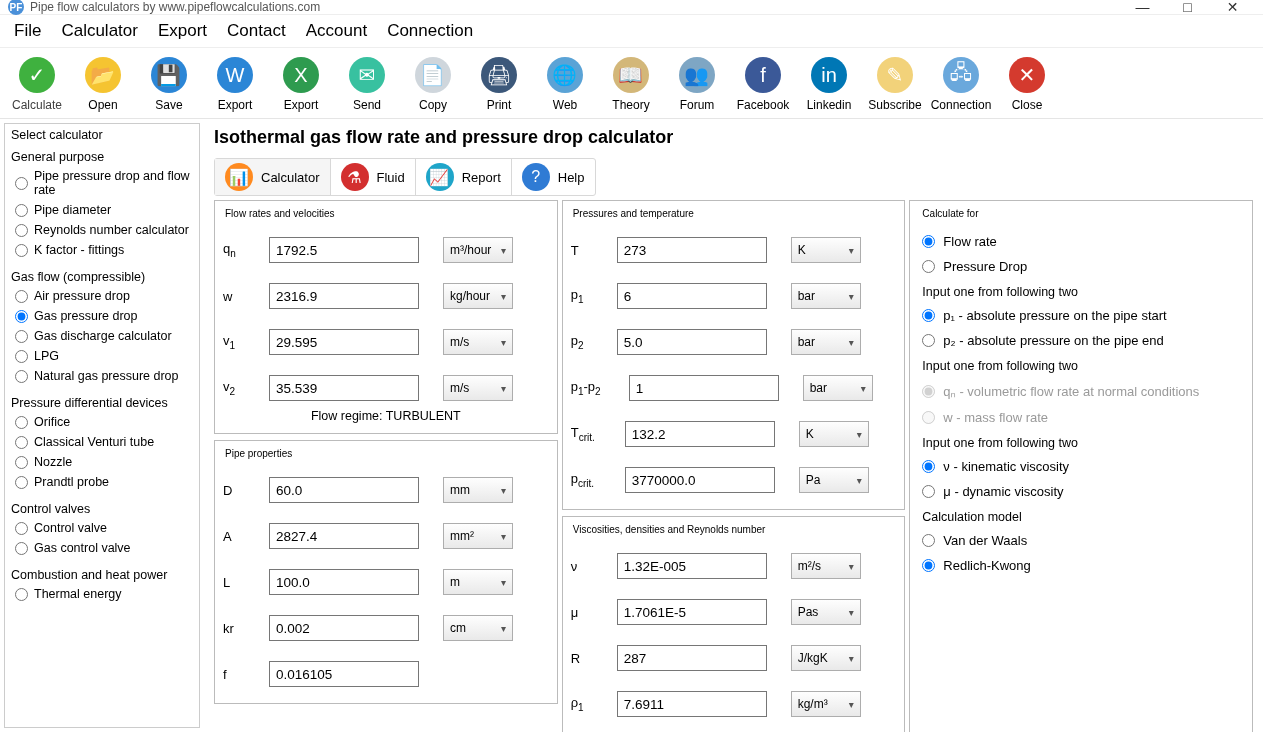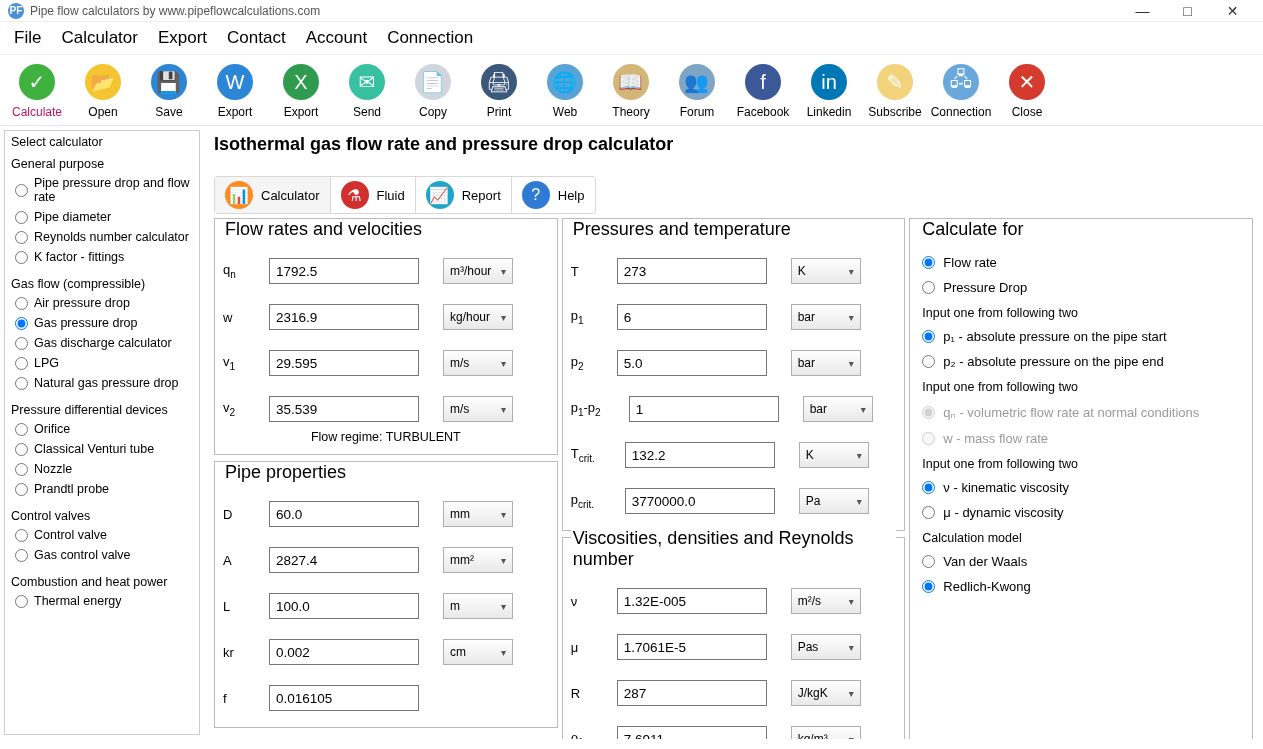--- a/index.html
+++ b/index.html
@@ -1,46 +1,46 @@
 <!DOCTYPE html>
 <html><head>
 <meta charset="utf-8">
 <style>
 * { box-sizing: border-box; margin: 0; padding: 0; }
 body { font-family: "Segoe UI", Tahoma, sans-serif; font-size: 13px; color: #000; background: #fff; overflow: hidden; }
-.titlebar { display: flex; align-items: center; height: 22px; padding: 0 8px; background: #fff; border-bottom: 1px solid #eee; }
+.titlebar { display: flex; align-items: center; height: 15px; padding: 0 8px; background: #fff; border-bottom: 1px solid #eee; }
 .titlebar-icon { width: 16px; height: 16px; border-radius: 50%; background: #4a90d9; color: #fff; font-weight: bold; font-size: 10px; display: flex; align-items: center; justify-content: center; margin-right: 6px; }
 .titlebar-title { flex: 1; color: #555; font-size: 12px; }
 .titlebar-btn { width: 45px; height: 29px; display: flex; align-items: center; justify-content: center; color: #333; font-size: 14px; }
 .menubar { display: flex; gap: 0; padding: 2px 4px; border-bottom: 1px solid #eee; }
 .menubar-item { padding: 4px 10px; font-size: 17px; cursor: default; }
 .toolbar { display: flex; gap: 0; padding: 8px 4px 6px 4px; border-bottom: 1px solid #e5e5e5; }
 .tool { display: flex; flex-direction: column; align-items: center; width: 66px; cursor: default; }
 .tool-icon { width: 38px; height: 38px; margin-bottom: 4px; display: flex; align-items: center; justify-content: center; }
 .tool-label { font-size: 12px; text-align: center; }
-.tool.primary .tool-label { color: #be185d; }
+.tool.primary .tool-label { color: #404040; }
 .ico-circle { border-radius: 50%; width: 36px; height: 36px; display: flex; align-items: center; justify-content: center; font-size: 20px; color: #fff; }
 .main { display: flex; height: calc(100vh - 30px - 26px - 80px); }
 .sidebar { width: 196px; border: 1px solid #ccc; margin: 4px; padding: 2px; font-size: 12.5px; }
 .sidebar-header { padding: 2px 4px 6px 4px; }
 .sidebar-group { margin-bottom: 8px; }
 .sidebar-group-title { padding: 2px 4px; }
 .sidebar-radio { display: flex; align-items: center; gap: 6px; padding: 3px 4px 3px 8px; }
 .sidebar-radio input { margin: 0; }
 .content { flex: 1; padding: 8px 10px 4px 10px; overflow: hidden; }
-.page-title { font-size: 18px; font-weight: bold; margin-bottom: 21px; }
+.page-title { font-size: 18px; font-weight: bold; margin-bottom: 10px; }
 .tabs { display: inline-flex; border: 1px solid #d8d8d8; border-radius: 3px; margin-bottom: 4px; }
 .tab { display: flex; align-items: center; gap: 8px; padding: 4px 10px; border-right: 1px solid #d8d8d8; font-size: 13px; }
 .tab:last-child { border-right: none; }
 .tab.active { background: #f5f5f5; }
 .tab-icon { width: 28px; height: 28px; border-radius: 50%; display: flex; align-items: center; justify-content: center; color: #fff; font-size: 16px; }
 .panels { display: flex; gap: 4px; }
 .col { flex: 1; }
 .fieldset { border: 1px solid #bbb; padding: 6px 8px 10px 8px; margin-bottom: 6px; background: #fff; }
-.fieldset > .legend { font-size: 18px; margin: -14px 0 8px 0; background: #fff; display: inline-block; padding: 0 2px; position: relative; top: -2px; }
+.fieldset > .legend { font-size: 10px; margin: -14px 0 8px 0; background: #fff; display: inline-block; padding: 0 2px; position: relative; top: -2px; }
 .row { display: flex; align-items: center; margin: 8px 0 20px 0; gap: 24px; }
 .row:last-child { margin-bottom: 6px; }
 .row-label { width: 22px; font-size: 13px; text-align: left; white-space: nowrap; }
 .row-label sub { font-size: 10px; }
 .row-input { flex: 1; max-width: 150px; height: 26px; border: 1px solid #767676; padding: 2px 6px; font-size: 13.5px; background: #fff; }
 .unit-select { width: 70px; height: 26px; border: 1px solid #adadad; background: linear-gradient(#fefefe,#e9e9e9); padding: 2px 6px; font-size: 12px; display: flex; align-items: center; justify-content: space-between; }
 .unit-select span.chev { font-size: 10px; color: #555; }
 .flow-regime { text-align: center; font-size: 12.5px; margin-top: 8px; }
 .right-col { width: 360px; }
 .right-col .fieldset { padding: 6px 10px 10px 10px; }

